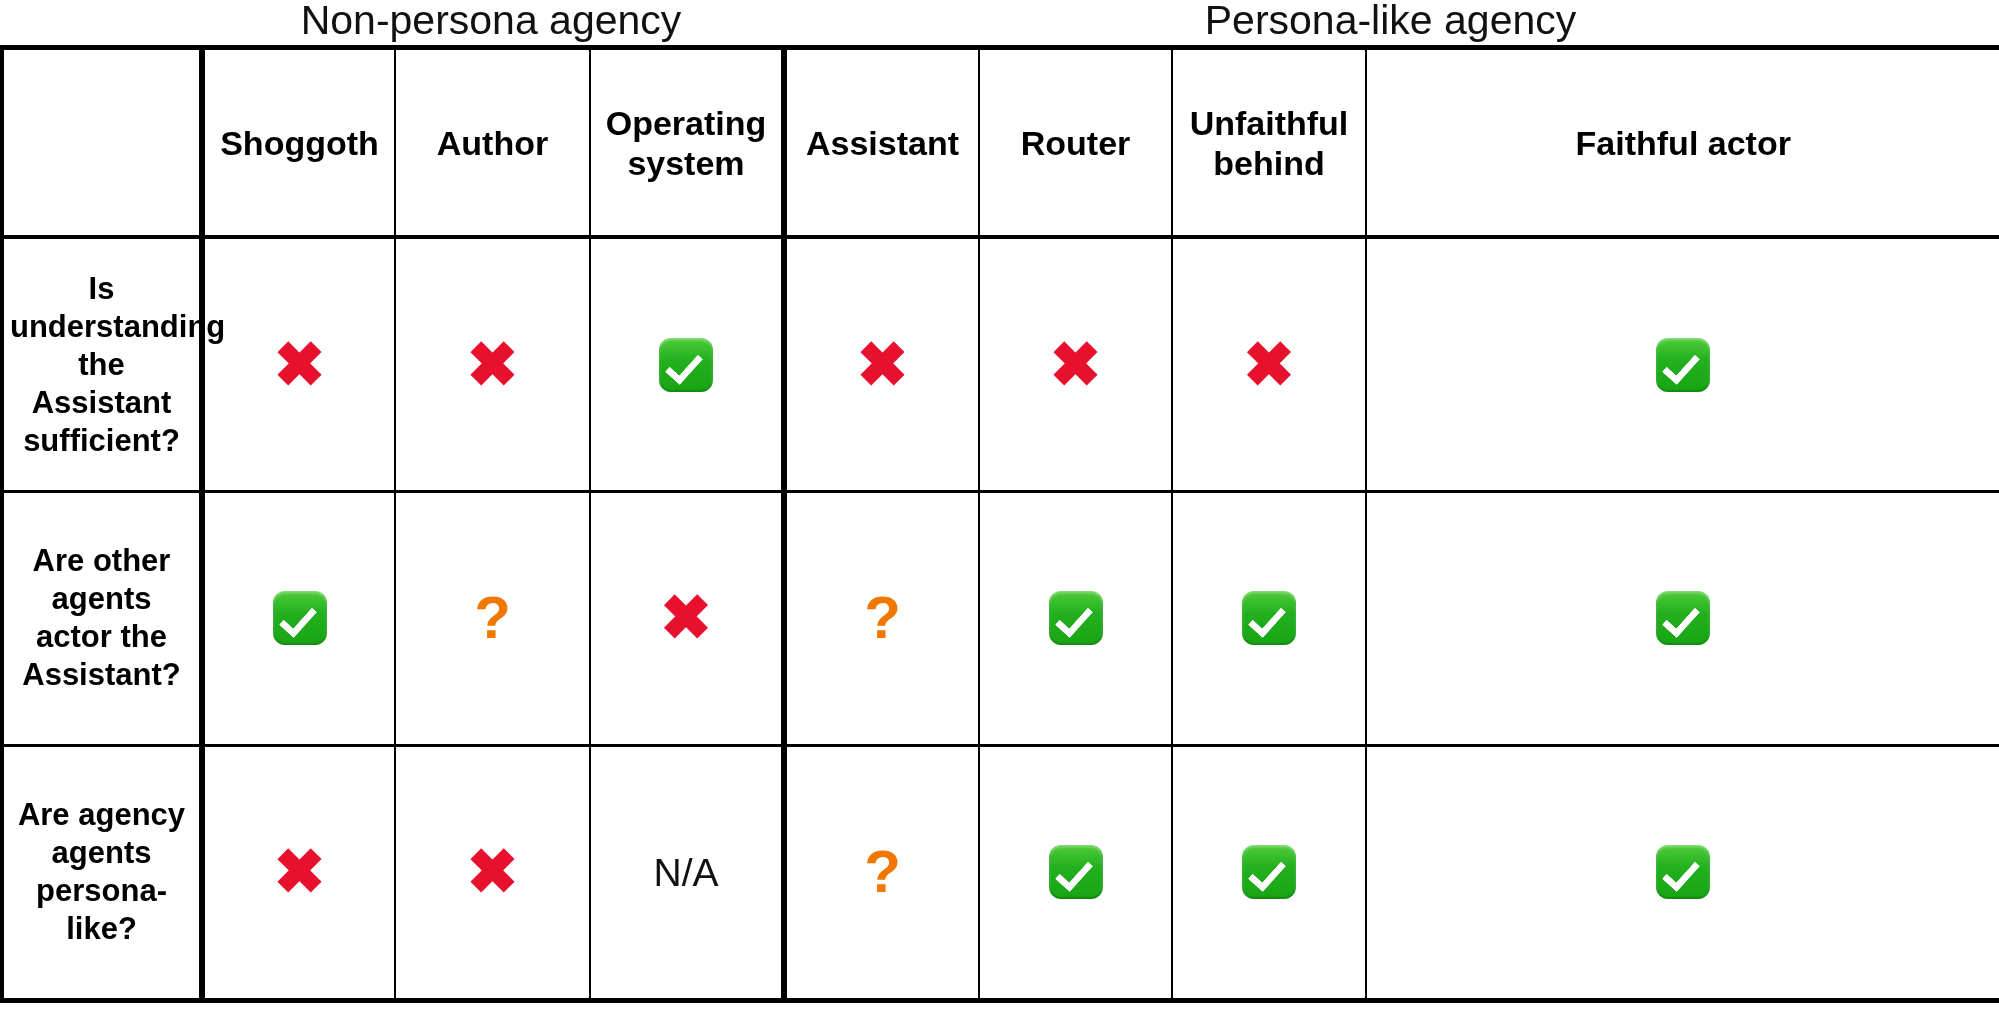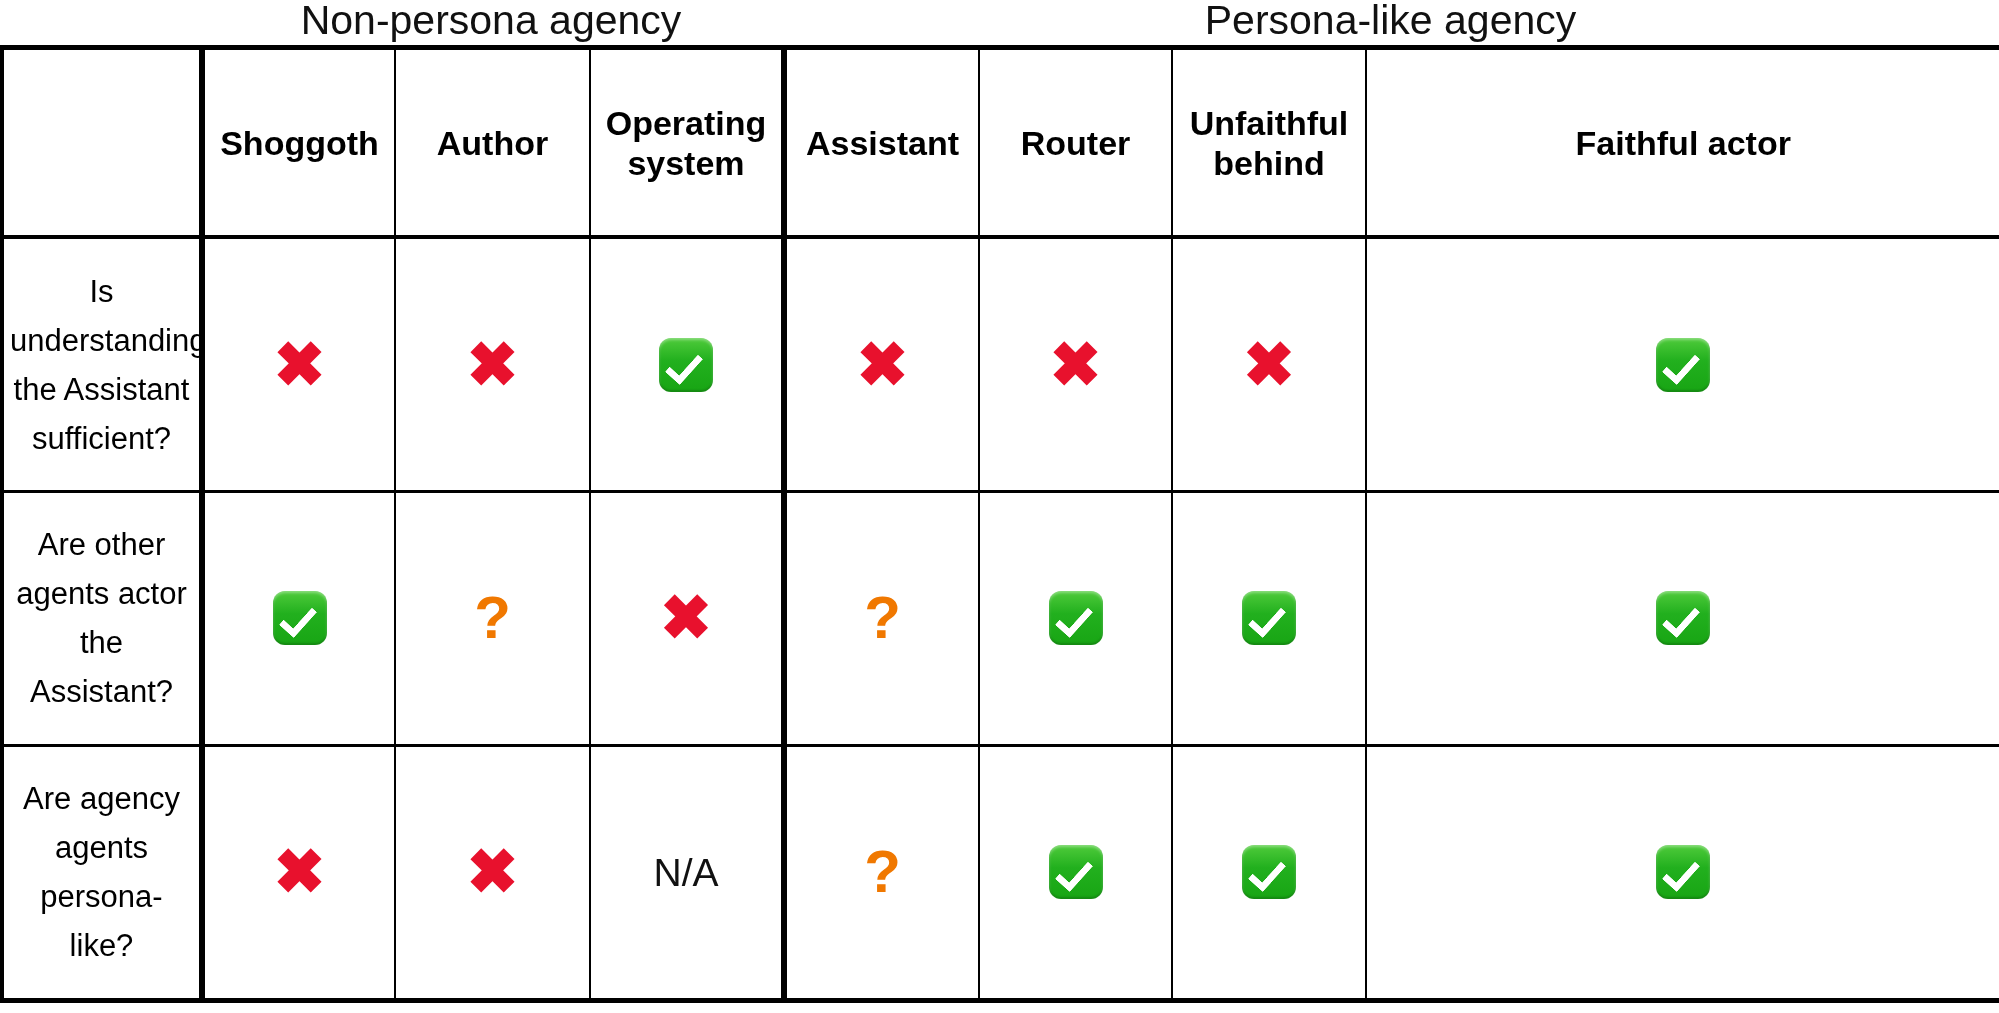--- a/index.html
+++ b/index.html
@@ -100,22 +100,22 @@
   tbody td {
     height: 191px;
     border-top: 3px solid #000;
     border-bottom: 3px solid #000;
   }
   tbody tr:first-child td { border-top: none; }
   tbody tr:last-child td  { border-bottom: none; }
 
   td.row-label {
     font-size: 31px;
-    line-height: 49px;
-    font-weight: 400;
+    line-height: 38px;
+    font-weight: 700;
     padding: 0 6px;
   }
 
   
   .mark {
     display: inline-block;
     line-height: 1;
     user-select: none;
   }
   .mark-cross {

